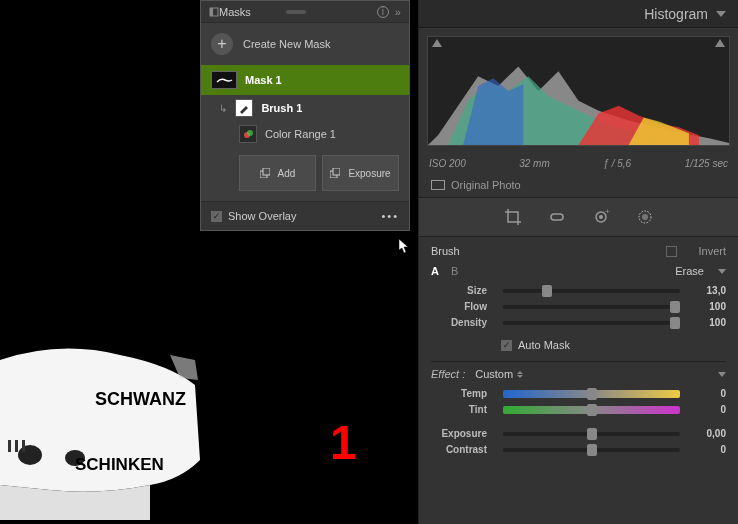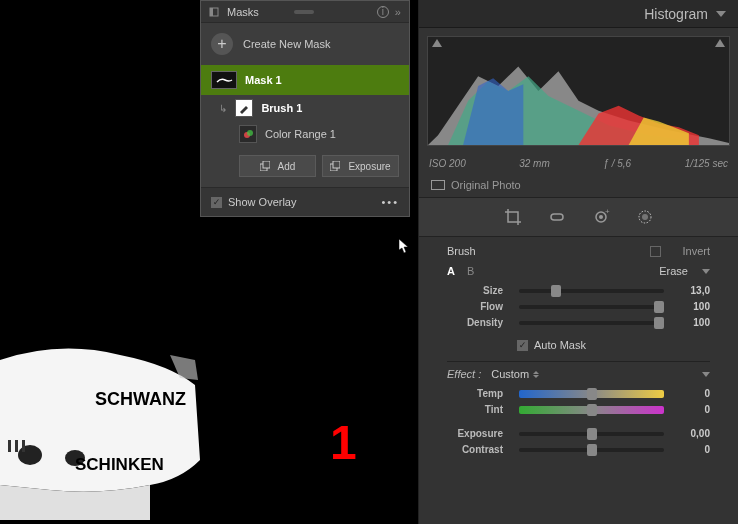--- a/index.html
+++ b/index.html
@@ -14,21 +14,21 @@
 .triangle-down-s{width:0;height:0;border-left:4px solid transparent;border-right:4px solid transparent;border-top:5px solid #888;margin-left:6px;display:inline-block;}
 .histogram-box{margin:8px;height:110px;background:#222;border:1px solid #444;position:relative;}
 .hist-tri{position:absolute;top:2px;width:0;height:0;border-left:5px solid transparent;border-right:5px solid transparent;border-bottom:8px solid #888;}
 .hist-tri.l{left:4px}.hist-tri.r{right:4px}
 .histo-svg{position:absolute;left:0;bottom:0;width:100%;height:100%;}
 .histo-meta{display:flex;justify-content:space-between;padding:4px 10px;font-size:10px;color:#999;font-style:italic;}
 .orig-photo{display:flex;align-items:center;padding:6px 12px;gap:6px;color:#999;border-bottom:1px solid #222;}
 .orig-photo .rect{width:14px;height:10px;border:1px solid #999;}
 .tool-strip{display:flex;justify-content:center;gap:26px;padding:10px 0;background:#3a3a3a;border-bottom:1px solid #222;}
 .tool-strip svg{width:18px;height:18px;}
-.brush-section{padding:8px 28px;}
+.brush-section{padding:8px 12px;}
 .brush-head{display:flex;justify-content:space-between;align-items:center;margin-bottom:8px;}
 .brush-head .left{color:#ccc;}
 .brush-head .right{display:flex;align-items:center;gap:21px;color:#999;}
 .ab-row{display:flex;justify-content:space-between;align-items:center;margin-bottom:8px;}
 .ab-row .ab{display:flex;gap:12px;}
 .ab-row .ab span:first-child{color:#fff;font-weight:bold;}
 .ab-row .ab span:last-child{color:#888;}
 .ab-row .erase{color:#ccc;}
 .slider-row{display:flex;align-items:center;margin-bottom:5px;gap:16px;font-weight:bold;}
 .slider-row .lbl{width:56px;text-align:right;color:#bbb;font-size:10px;}
@@ -40,35 +40,35 @@
 .chk{width:11px;height:11px;background:#666;display:flex;align-items:center;justify-content:center;font-size:9px;color:#222;}
 .divider{height:1px;background:#222;margin:6px 0;}
 .effect-row{display:flex;align-items:center;gap:10px;margin-bottom:8px;}
 .effect-row .lbl{color:#bbb;font-style:italic;}
 .effect-row .sel{color:#ccc;display:flex;align-items:center;gap:4px;}
 .updown{display:flex;flex-direction:column;gap:1px;}
 .updown div{width:0;height:0;border-left:3px solid transparent;border-right:3px solid transparent;}
 .updown .u{border-bottom:3px solid #888;}
 .updown .d{border-top:3px solid #888;}
 .masks-panel{position:absolute;left:200px;top:0;width:210px;background:#3d3d3d;border:1px solid #555;z-index:10;}
-.masks-header{height:22px;background:#353535;display:flex;align-items:center;padding:0 8px;gap:8px;border-bottom:1px solid #2a2a2a;}
+.masks-header{height:22px;background:#353535;display:flex;align-items:center;padding:0 8px;border-bottom:1px solid #2a2a2a;}
 .masks-header .grip{width:20px;height:4px;background:#555;border-radius:2px;margin:0 auto;}
 .masks-header .title{color:#ccc;font-size:11px;}
 .hdr-icons{margin-left:auto;display:flex;gap:6px;align-items:center;color:#888;}
 .create-mask{display:flex;align-items:center;gap:10px;padding:10px;}
 .plus-circle{width:22px;height:22px;border-radius:50%;background:#555;display:flex;align-items:center;justify-content:center;font-size:16px;color:#ccc;}
 .mask-item{display:flex;align-items:center;gap:8px;padding:6px 10px;}
 .mask-item.sel{background:#4d7c0f;}
 .mask-thumb{width:26px;height:18px;background:#111;border:1px solid #666;display:flex;align-items:center;justify-content:center;}
 .mask-thumb svg{width:18px;height:10px;}
 .sub-item{display:flex;align-items:center;gap:8px;padding:4px 10px 4px 18px;}
 .sub-item .arrow{color:#888;font-size:10px;}
 .sub-item .ico{width:18px;height:18px;background:#2a2a2a;display:flex;align-items:center;justify-content:center;border:1px solid #555;}
 .btn-row{display:flex;gap:6px;padding:8px 10px 10px 38px;}
-.btn{flex:1;height:22px;background:#4a4a4a;border:1px solid #5a5a5a;display:flex;align-items:center;justify-content:center;gap:8px;font-size:10px;color:#ccc;cursor:pointer;}
+.btn{flex:1;height:36px;background:#4a4a4a;border:1px solid #5a5a5a;display:flex;align-items:center;justify-content:center;gap:8px;font-size:10px;color:#ccc;cursor:pointer;}
 .masks-footer{display:flex;align-items:center;padding:8px 10px;border-top:1px solid #2a2a2a;background:#353535;gap:6px;}
 .masks-footer .dots{margin-left:auto;letter-spacing:2px;color:#ccc;}
 .cursor-icon{position:absolute;left:394px;top:238px;font-size:14px;color:#fff;z-index:20;}
 .checkbox-empty{width:11px;height:11px;border:1px solid #666;}
 </style>
 </head>
 <body>
 
 <div class="canvas-area">
   <div class="car-image">

